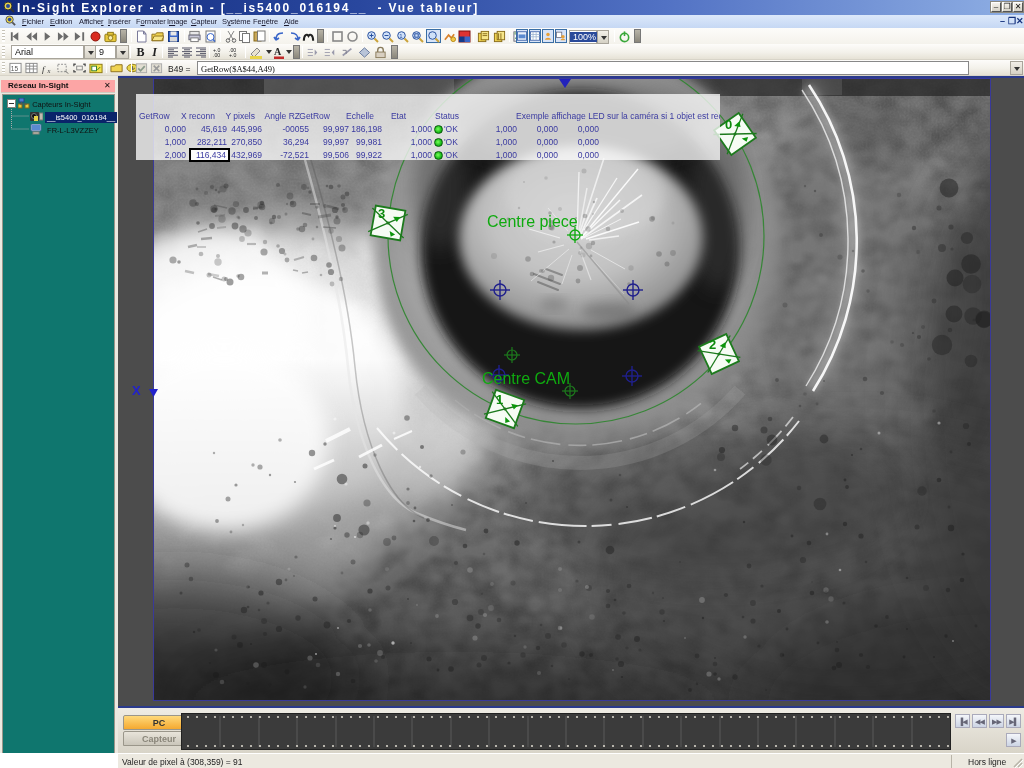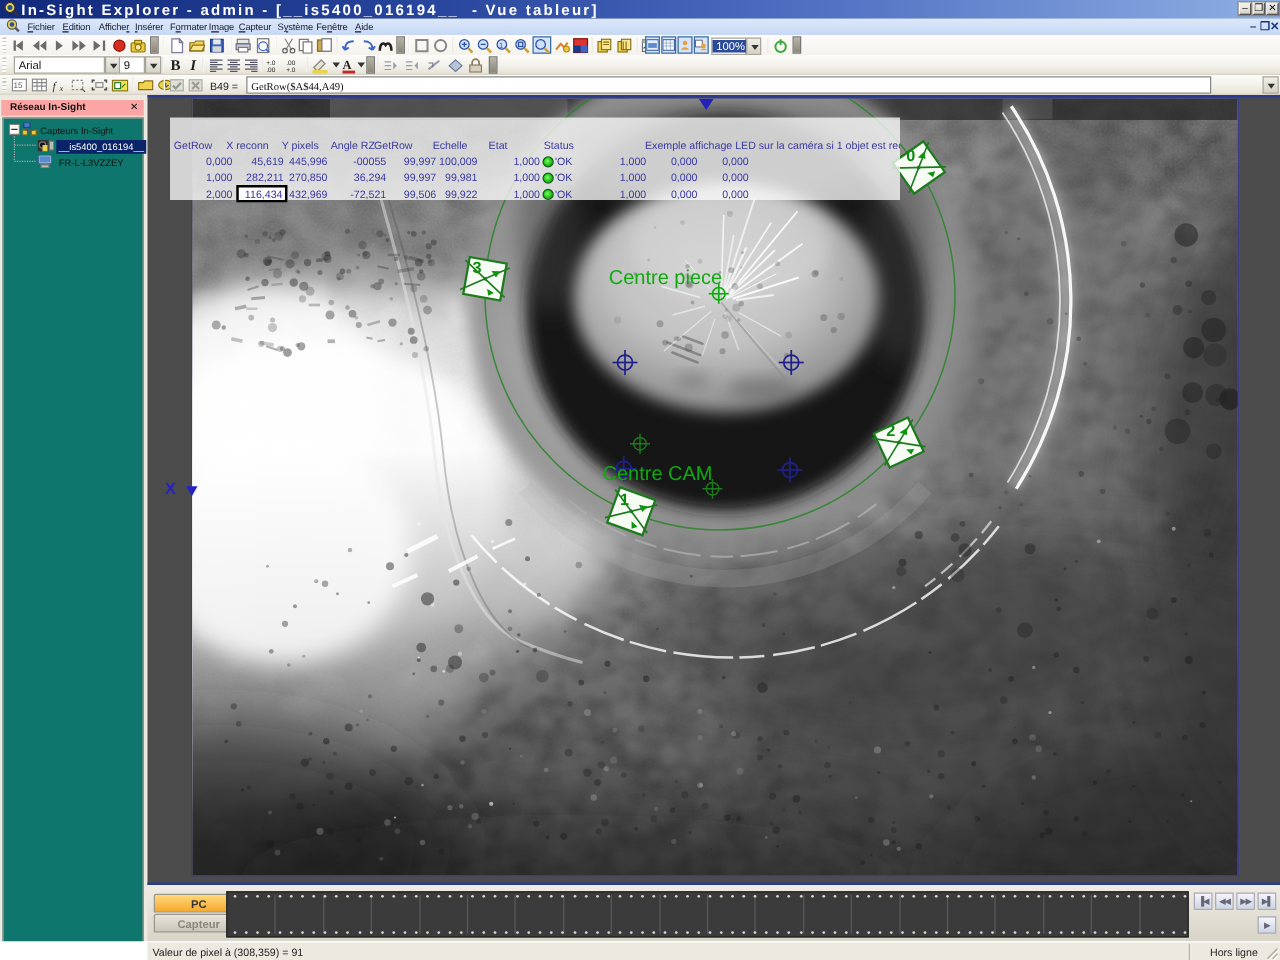--- a/index.html
+++ b/index.html
@@ -1205,21 +1205,21 @@
 <span class="tc" style="right:314px">Etat</span>
 <span style="position:absolute;left:299px">Status</span>
 <span style="position:absolute;left:380px;width:204px;overflow:hidden;white-space:nowrap">Exemple affichage LED sur la caméra si 1 objet est reconn</span>
 </div>
 <div class="trow" style="top:30px">
         <span class="tc" style="right:534px">0,000</span>
         <span class="tc" style="right:493px">45,619</span>
         <span class="tc" style="right:458px">445,996</span>
         <span class="tc" style="right:411px">-00055</span>
         <span class="tc" style="right:371px">99,997</span>
-        <span class="tc" style="right:338px">100,009</span>
+        <span class="tc" style="right:338px">186,198</span>
         <span class="tc" style="right:288px">1,000</span>
         <span class="led"></span>
         <span style="position:absolute;left:308px">'OK</span>
         <span class="tc" style="right:203px">1,000</span>
         <span class="tc" style="right:162px">0,000</span>
         <span class="tc" style="right:121px">0,000</span>
       </div>
 <div class="trow" style="top:43px">
         <span class="tc" style="right:534px">1,000</span>
         <span class="tc" style="right:493px">282,211</span>

